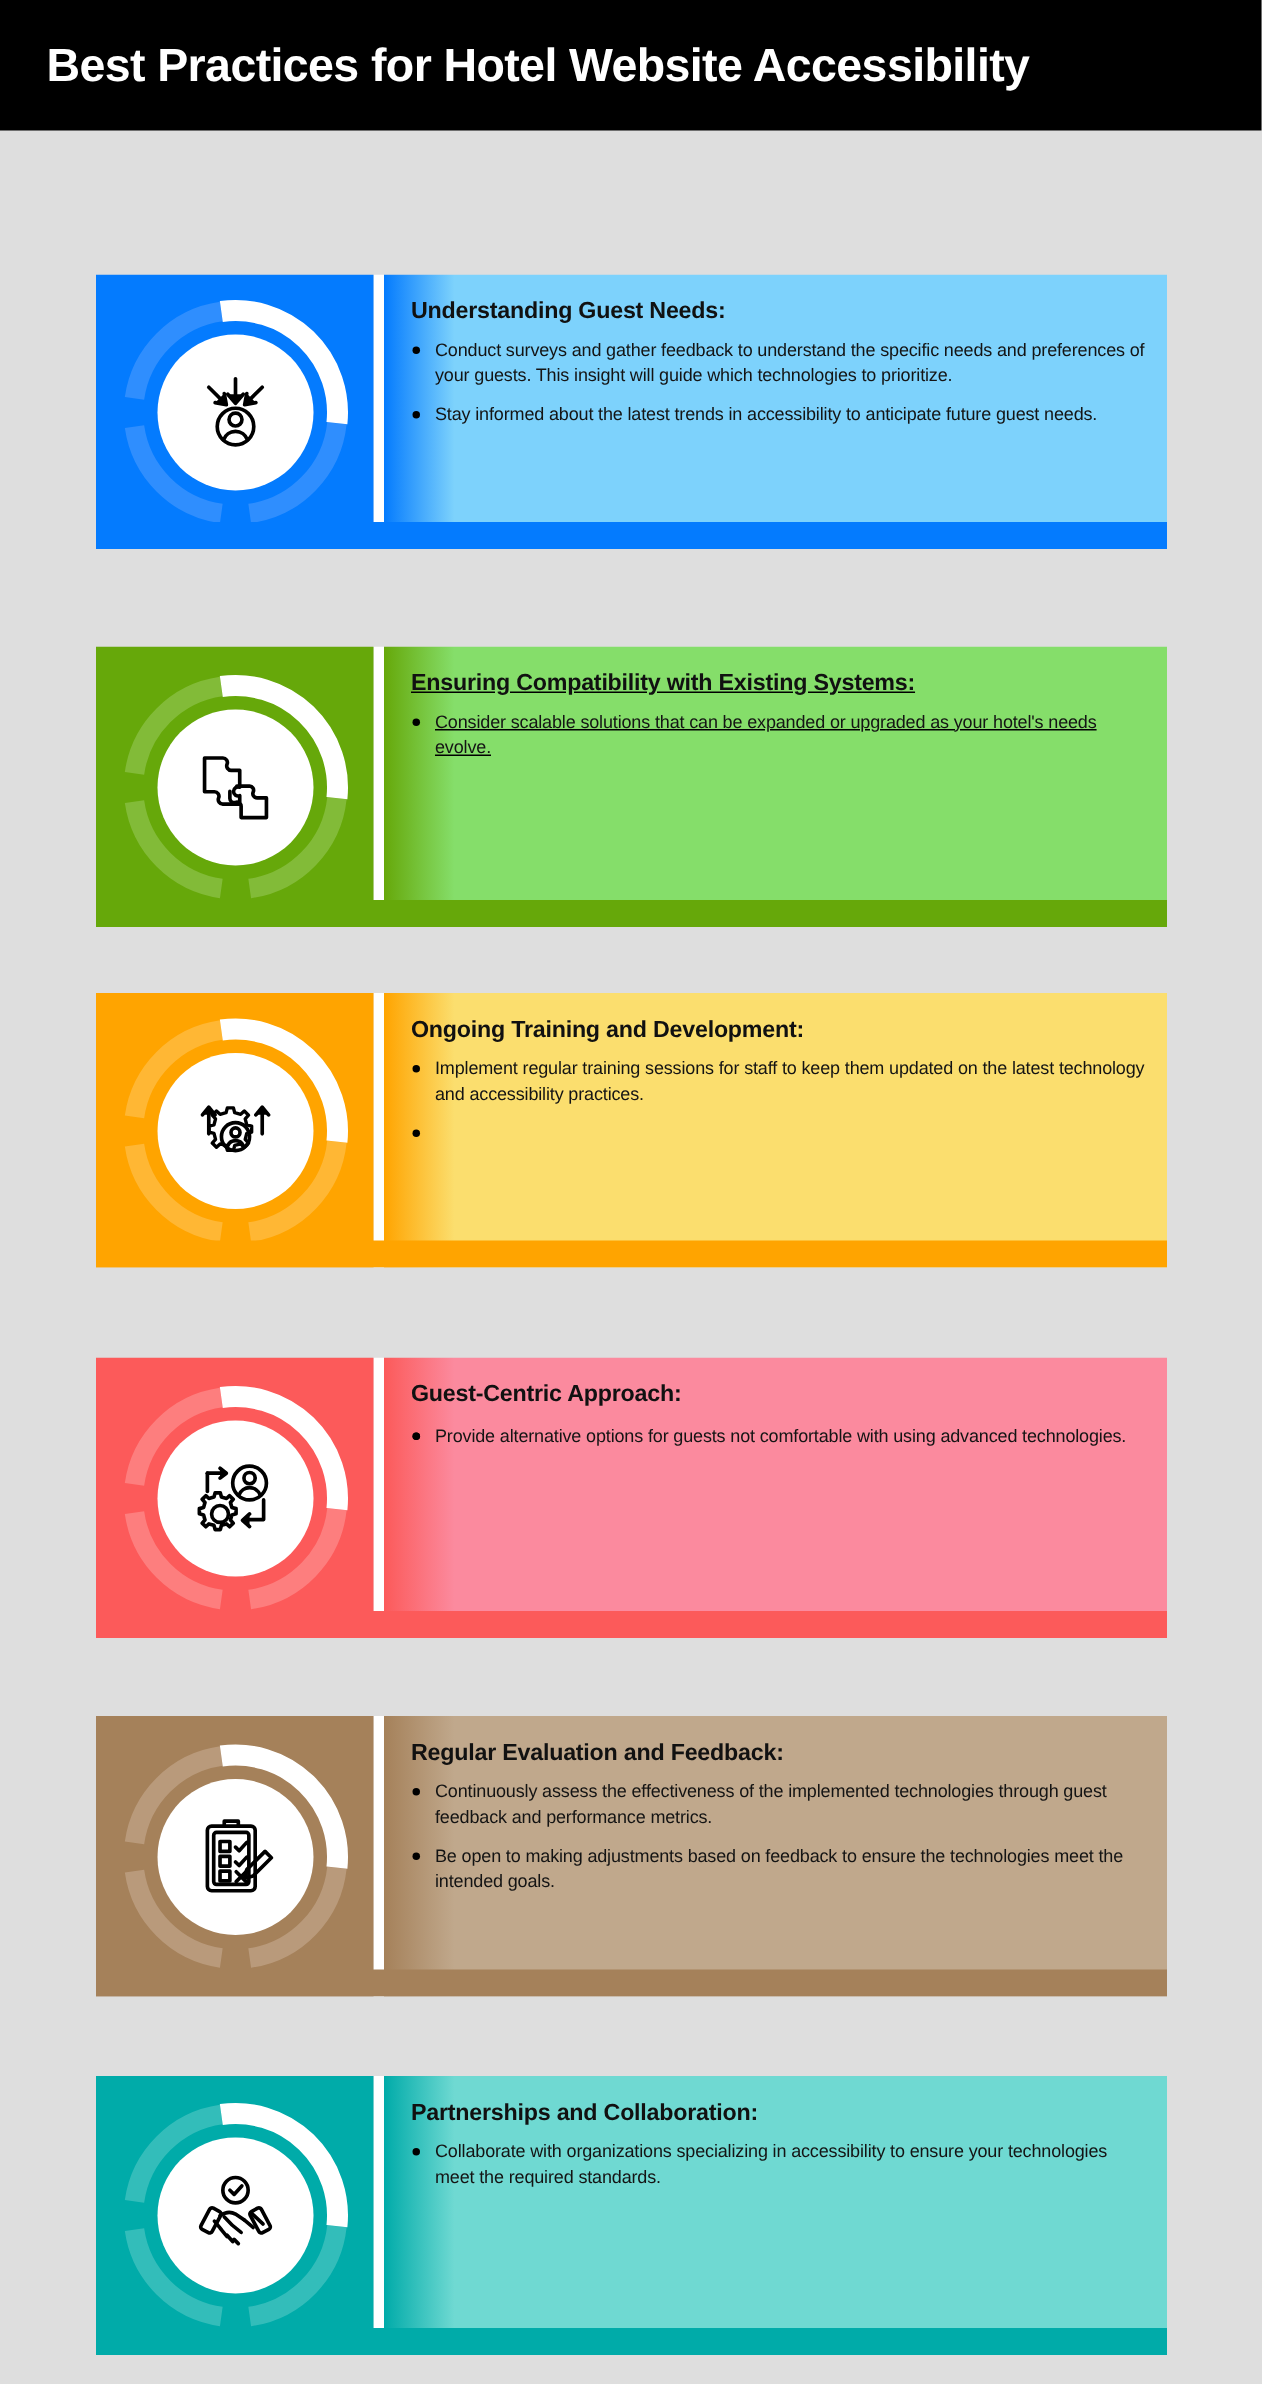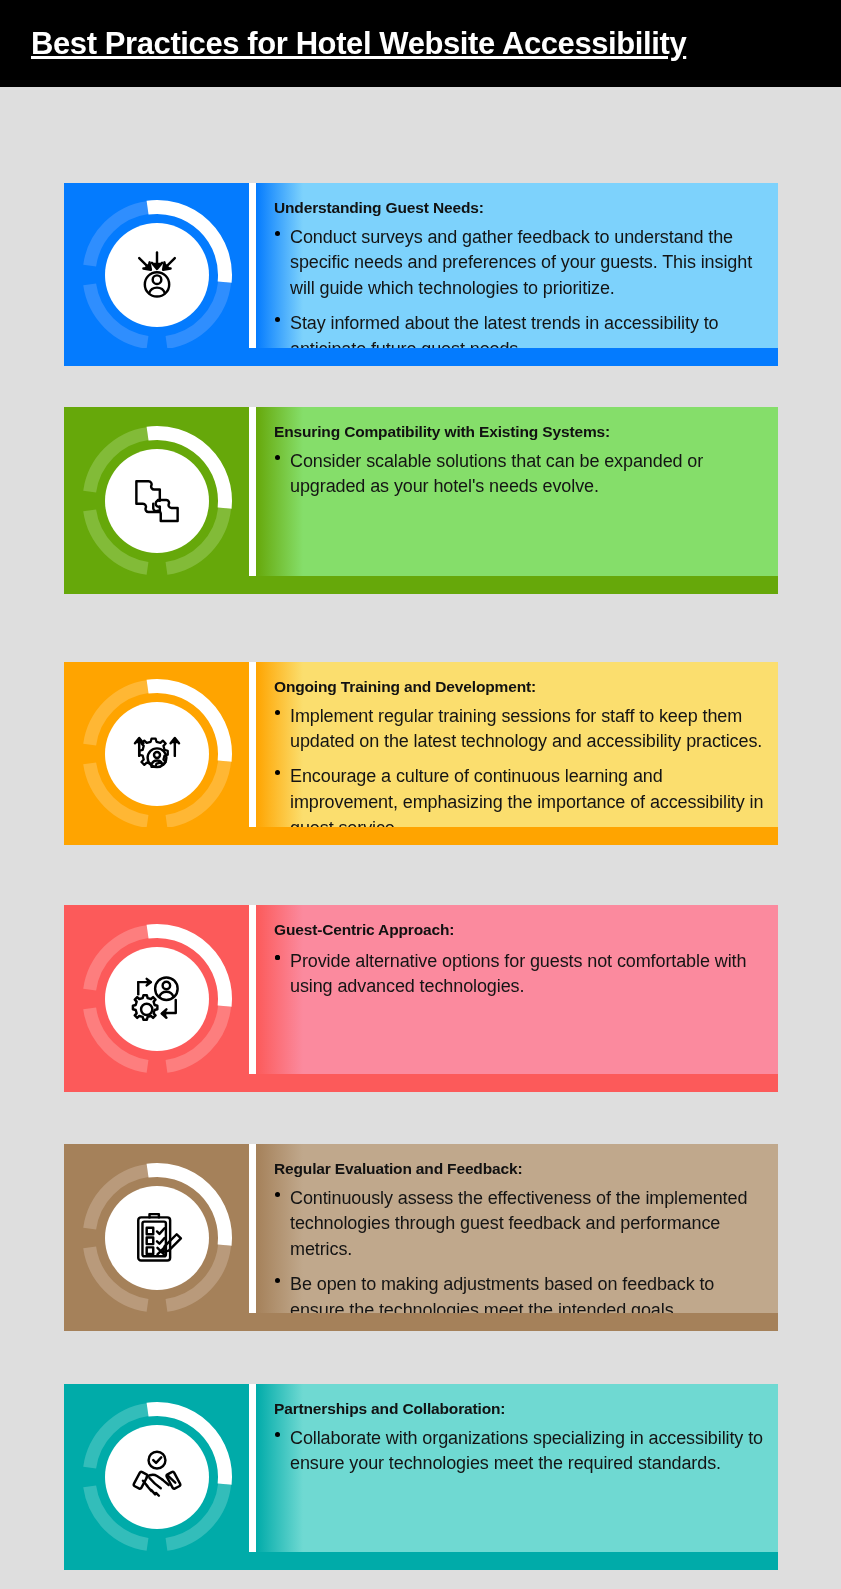--- a/index.html
+++ b/index.html
@@ -18,21 +18,20 @@
     display:flex;align-items:center;
   }
   .header-title{
     color:#ffffff;
     font-size:31px;
     font-weight:bold;
     letter-spacing:-0.4px;
     padding-left:31px;
     white-space:nowrap;
     font-family:"Liberation Sans", sans-serif;
-    text-decoration:underline;
   }
 
   
   .cards{
     position:absolute;left:0;top:87px;width:841px;
   }
   .card{
     position:absolute;
     left:64px;
     width:714px;
@@ -95,21 +94,21 @@
     line-height:1.2;
   }
   .bullets{
     list-style:none;
     margin:0;padding:0;
   }
   .bullet{
     position:relative;
     padding-left:16px;
     margin-bottom:9px;
-    font-size:18px;
+    font-size:12px;
     line-height:1.43;
     color:#141414;
     letter-spacing:-0.1px;
   }
   .bullet:last-child{margin-bottom:0;}
   .bullet-dot{
     position:absolute;
     left:1px;top:6px;
     width:5px;height:5px;
     border-radius:50%;
@@ -170,21 +169,21 @@
      </li>
      <li class="bullet">
        <span class="bullet-dot"></span>
        <span>Stay informed about the latest trends in accessibility to anticipate future guest needs.</span>
      </li>
         </ul>
       </div>
     </div>
     <div class="card-foot" style="background:#047bfe"></div>
   </div>
-    <div class="card" style="top: 280px; height: 187px;">
+    <div class="card" style="top: 304px; height: 187px; text-decoration: underline;">
     <div class="card-body">
       <div class="icon-panel" style="background:#66a80a">
         <div class="ring-wrap">
           <svg viewBox="0 0 168 168">
               <path d="M 93.46377086528446 16.661771325573227 A 68 68 0 0 1 150.5140368498988 69.86200502439237" fill="none" stroke="#82bb38" stroke-width="13" stroke-linecap="butt"></path>
               <path d="M 151.62748888504257 91.10793550220043 A 68 68 0 0 1 93.46377086528446 151.33822867442677" fill="none" stroke="#82bb38" stroke-width="13" stroke-linecap="butt"></path>
               <path d="M 74.53622913471555 151.33822867442677 A 68 68 0 0 1 16.661771325573227 93.46377086528447" fill="none" stroke="#82bb38" stroke-width="13" stroke-linecap="butt"></path>
               <path d="M 16.661771325573227 74.53622913471554 A 68 68 0 0 1 74.53622913471558 16.661771325573213" fill="none" stroke="#82bb38" stroke-width="13" stroke-linecap="butt"></path>
               <path d="M 74.53622913471558 16.661771325573213 A 68 68 0 0 1 151.62748888504257 91.10793550220043" fill="none" stroke="#ffffff" stroke-width="14" stroke-linecap="butt"></path>
             </svg>
@@ -246,21 +245,20 @@
       <div class="text-panel" style="background:linear-gradient(to right, #ffa400 0%, #fbde6e 9%, #fbde6e 100%)">
         <div class="card-heading">Ongoing Training and Development:</div>
         <ul class="bullets">
 
      <li class="bullet">
        <span class="bullet-dot"></span>
        <span>Implement regular training sessions for staff to keep them updated on the latest technology and accessibility practices.</span>
      </li>
      <li class="bullet">
        <span class="bullet-dot"></span>
-       <span>Encourage a culture of continuous learning and improvement, emphasizing the importance of accessibility in guest service.</span>
      </li>
         </ul>
       </div>
     </div>
     <div class="card-foot" style="background:#ffa400"></div>
   </div>
     <div class="card" style="top: 778px; height: 187px;">
     <div class="card-body">
       <div class="icon-panel" style="background:#fc5a5a">
         <div class="ring-wrap">

